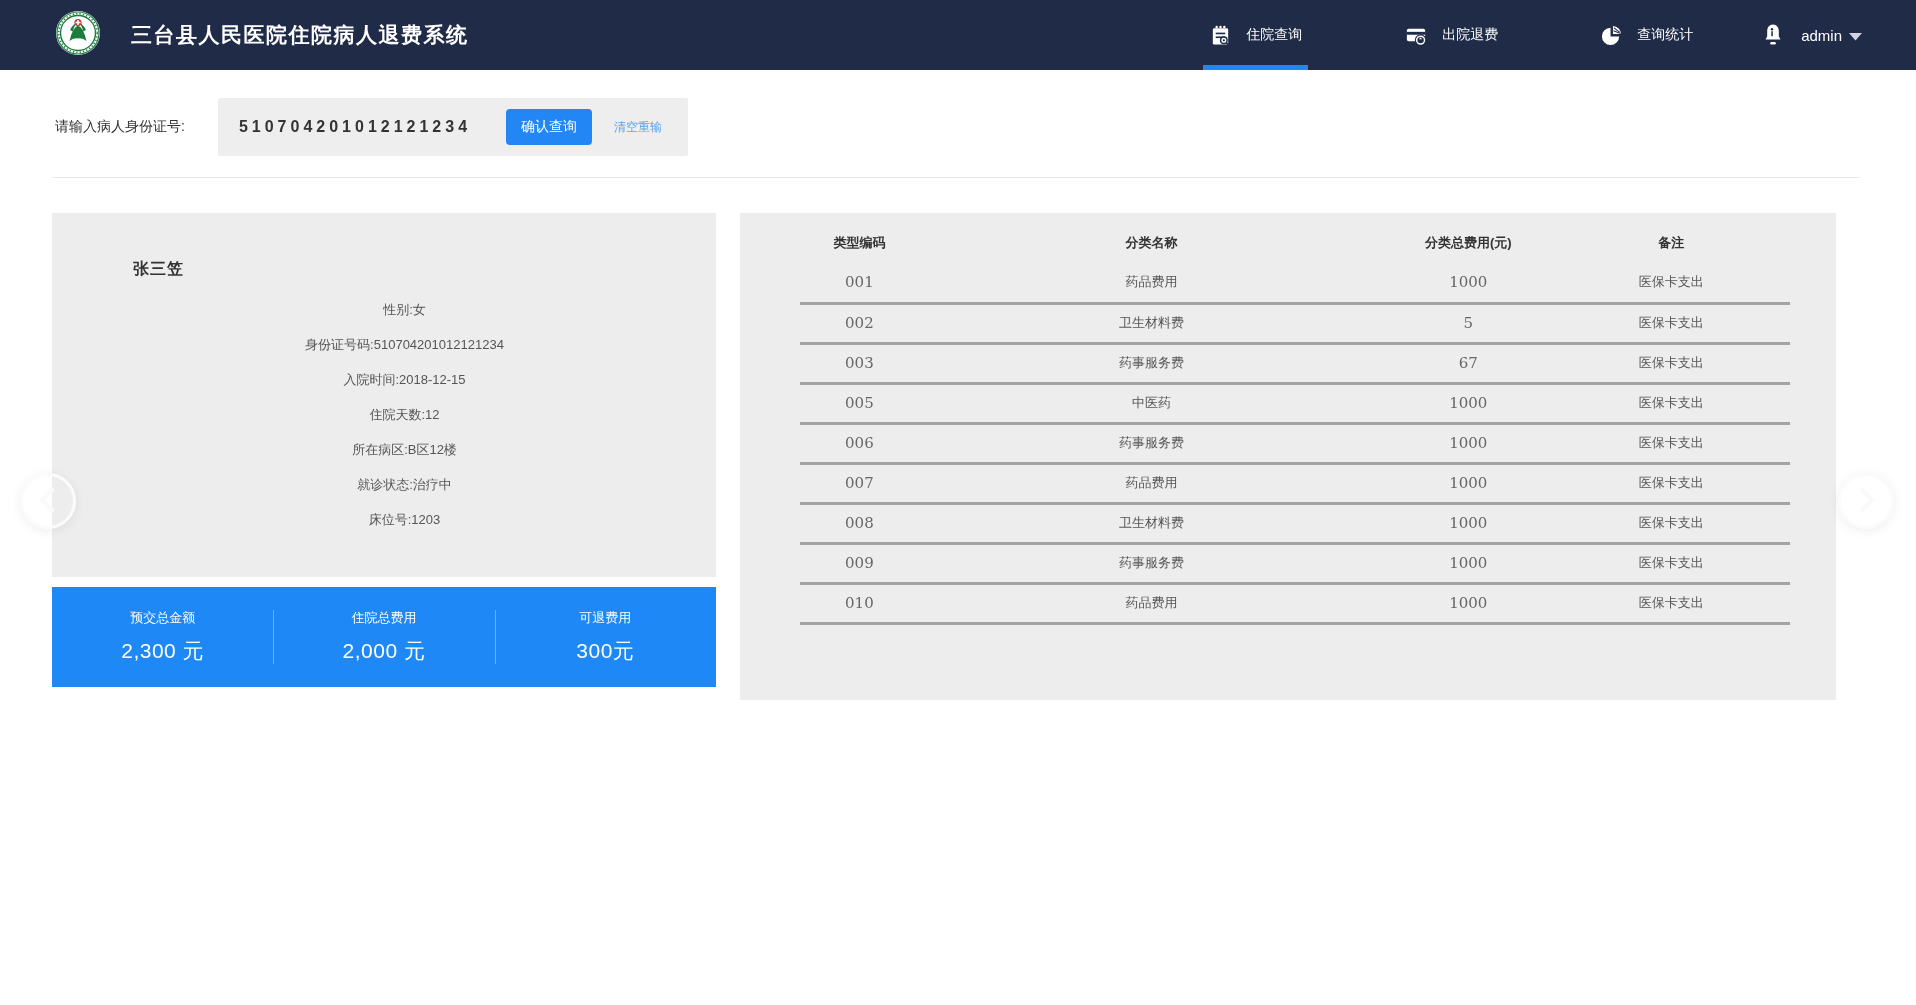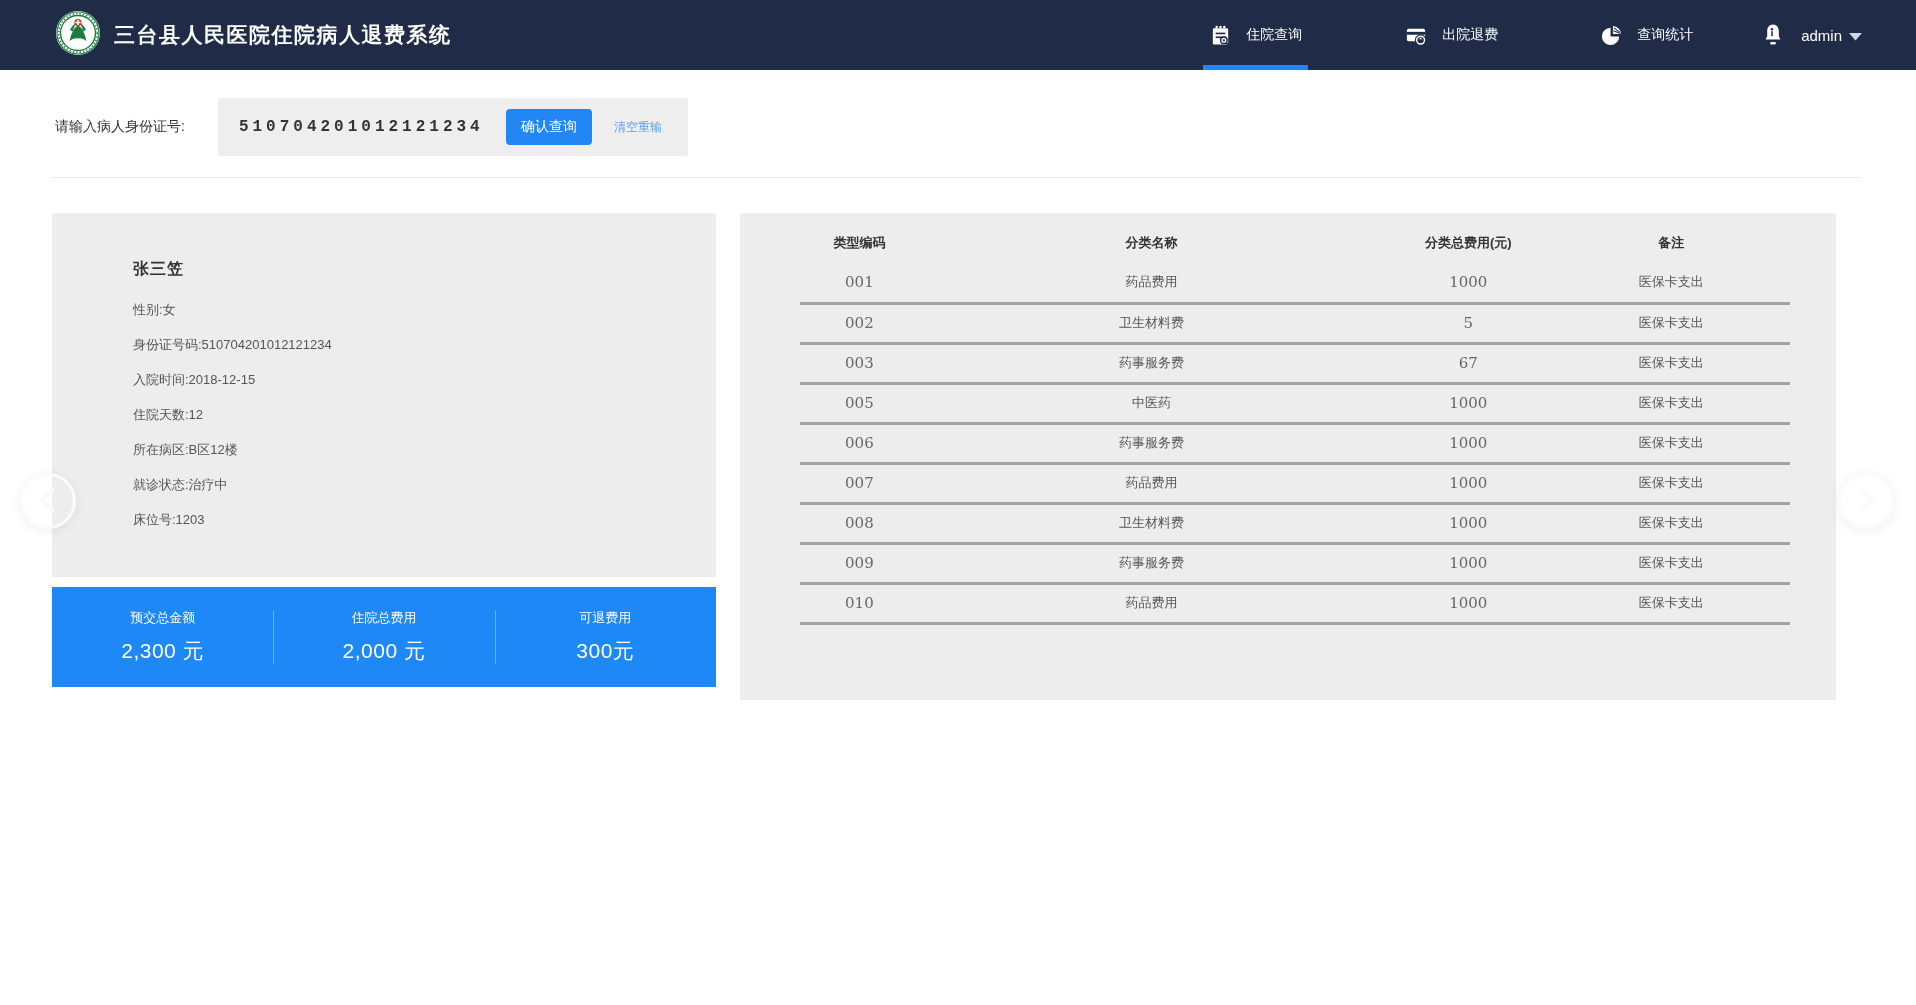--- a/index.html
+++ b/index.html
@@ -3,55 +3,55 @@
 <meta charset="utf-8">
 <style>
   * { box-sizing: border-box; margin: 0; padding: 0; }
   html,body { width:1916px; min-height:1005px; background:#fff; overflow:hidden;
     font-family:"Liberation Sans","DejaVu Sans",sans-serif; }
   body { position:relative; }
 
   
   .navbar { height:70px; background:#1f2b47; display:flex; align-items:center;
     padding:0 54px 0 55px; }
-  .brand { display:flex; align-items:center; }
+  .brand { display:flex; align-items:center;gap:17px; }
   .brand-title { font-family:"DejaVu Serif","Liberation Serif",serif; font-weight:700;
     font-size:21px; color:#ffffff; letter-spacing:1.5px; margin-left:13px; white-space:nowrap; }
   .nav { margin-left:auto; display:flex; align-items:center; height:100%; }
   .nav-item { position:relative; display:flex; align-items:center; gap:14px; height:100%;
     color:#fff; font-size:14px; cursor:pointer; padding:0 2px; }
   .nav-item .ico { display:flex; align-items:center; }
   .nav-item.active::after { content:""; position:absolute; left:-4px; right:-4px; bottom:0;
     height:5px; background:#1e88f7; }
   .nav-item + .nav-item { margin-left:98px; }
   .bell-btn { margin-left:66px; background:none; border:none; cursor:pointer; display:flex; }
   .user-menu { margin-left:16px; display:flex; align-items:center; gap:7px; color:#fff;
     font-size:15px; cursor:pointer; }
 
   
   .search-row { display:flex; align-items:center; margin:28px 0 0 55px; height:58px; }
   .search-label { font-size:14px; color:#333; white-space:nowrap; }
   .id-box { width:470px; height:58px; margin-left:33px; background:#eeeeee; border-radius:2px;
     display:flex; align-items:center; padding:0 26px 0 21px; }
   .id-value { flex:1; font-size:16px; font-weight:700; letter-spacing:4px; color:#333;
-    font-family:Liberation Mono, monospace; }
+    font-family:Liberation Sans, sans-serif; }
   .confirm-btn { height:36px; padding:7px 15px; background:#2287f5; color:#fff; border:none;
     border-radius:4px; font-size:14px; cursor:pointer; white-space:nowrap; }
   .clear-link { margin-left:22px; color:#57a3f3; font-size:12px; text-decoration:none;
     white-space:nowrap; cursor:pointer; }
 
   .divider { border:none; border-top:1px solid #e8e8e8; margin:21px 56px 0 52px; }
 
   
   .content { position:relative; display:flex; gap:24px; margin:35px 80px 0 52px; }
   .left-col { width:664px; flex:none; display:flex; flex-direction:column; }
 
   .patient-panel { background:#ededed; height:364px; padding:46px 40px 0 81px; }
   .patient-name { font-size:16px; font-weight:700; color:#333; letter-spacing:1px; margin-bottom:12px; }
-  .info-line { font-size:13px; color:#555; line-height:35px; height:35px; }
+  .info-line { font-size:13px; color:#555; line-height:35px; height:35px;text-align:center; }
 
   .summary-bar { margin-top:10px; height:100px; background:#1e88f7; display:flex; color:#fff; }
   .summary-item { flex:1; position:relative; display:flex; flex-direction:column;
     align-items:center; justify-content:center; gap:10px; }
   .summary-item + .summary-item::before { content:""; position:absolute; left:0; top:23px;
     bottom:23px; width:1px; background:rgba(255,255,255,0.35); }
   .summary-label { font-size:13px; }
   .summary-value { font-size:21px; letter-spacing:0.5px; }
 
   .table-panel { flex:1; background:#ededed; height:487px; padding:10px 46px 0 60px; }

